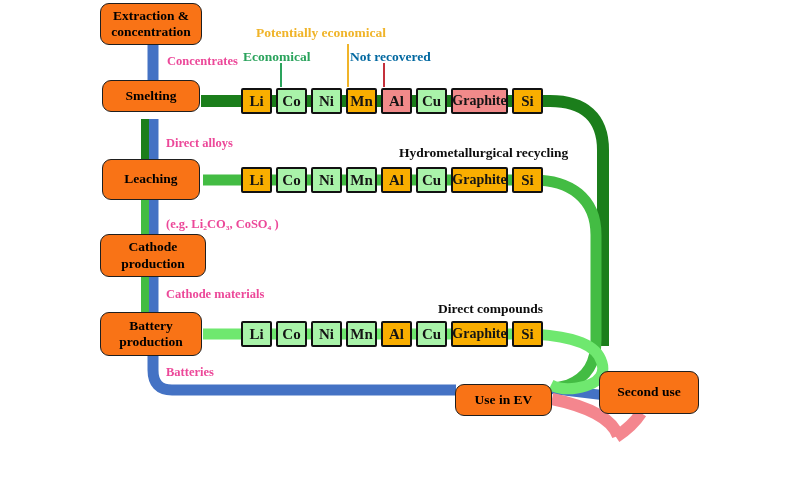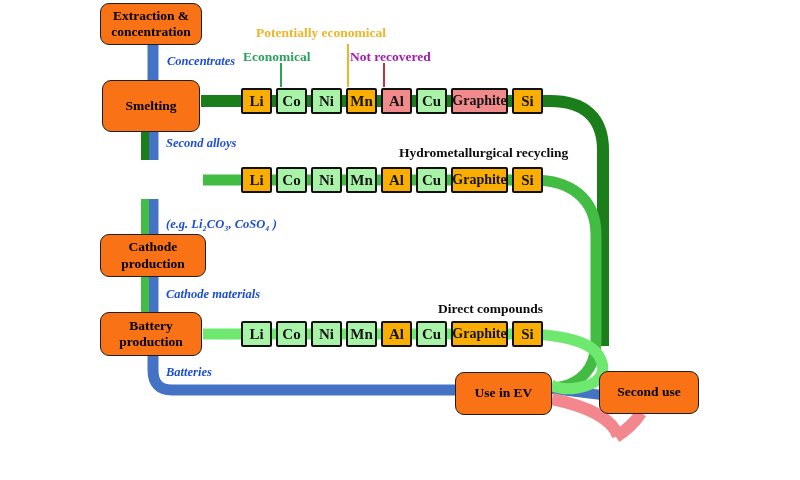--- a/index.html
+++ b/index.html
@@ -15,28 +15,28 @@
     white-space:pre-line;box-sizing:border-box;
   }
   .chip-row{position:absolute;display:flex;gap:4px;padding-left:12px;}
   .chip{
     width:31px;height:26px;box-sizing:border-box;border:2px solid #111;border-radius:2px;
     display:flex;align-items:center;justify-content:center;
     font-weight:bold;font-size:15px;color:#141414;
   }
   .chip.wide{width:57px;font-size:14px;}
   .flow-label{
-    position:absolute;font-style:italic;font-weight:bold;font-size:12.5px;color:#1d4ed8;
+    position:absolute;font-weight:bold;font-size:12.5px;color:#ec4899;
     white-space:nowrap;
   }
   .route-title{position:absolute;font-weight:bold;font-size:13.5px;color:#0d0d0d;white-space:nowrap;}
   .legend-label{position:absolute;font-weight:bold;font-size:13.5px;white-space:nowrap;}
   .legend-potential{color:#f0b429;}
   .legend-economical{color:#2aa35c;}
-  .legend-notrecovered{color:#a21caf;}
+  .legend-notrecovered{color:#0369a1;}
 </style>
 </head>
 <body>
 
 <div class="stage">
 
   <svg class="flows" width="800" height="480" viewBox="0 0 800 480">
 
     <g fill="none">
       <path d="M153 44 V81" stroke-width="11" stroke="#4472c4"></path>
@@ -64,21 +64,21 @@
   </svg>
 
   <span class="legend-label legend-potential" style="left:256px;top:25px;">Potentially economical</span>
   <span class="legend-label legend-economical" style="left:243px;top:49px;">Economical</span>
   <span class="legend-label legend-notrecovered" style="left:350px;top:49px;">Not recovered</span>
 
   <span class="route-title" style="left:399px;top:145px;">Hydrometallurgical recycling</span>
   <span class="route-title" style="left:438px;top:301px;">Direct compounds</span>
 
   <span class="flow-label" style="left:167px;top:54px;">Concentrates</span>
-  <span class="flow-label" style="left:166px;top:136px;">Second alloys</span>
+  <span class="flow-label" style="left:166px;top:136px;">Direct alloys</span>
   <span class="flow-label" style="left:166px;top:217px;">(e.g. Li₂CO₃, CoSO₄ )</span>
   <span class="flow-label" style="left:166px;top:287px;">Cathode materials</span>
   <span class="flow-label" style="left:166px;top:365px;">Batteries</span>
 
   <div class="chip-row" style="left:229px;top:88px;">
       <div class="chip" style="background: rgb(249, 174, 0);">Li</div>
       <div class="chip" style="background: rgb(169, 243, 169);">Co</div>
       <div class="chip" style="background: rgb(169, 243, 169);">Ni</div>
       <div class="chip" style="background: rgb(249, 174, 0);">Mn</div>
       <div class="chip" style="background: rgb(241, 138, 138);">Al</div>
@@ -102,21 +102,22 @@
       <div class="chip" style="background: rgb(169, 243, 169);">Ni</div>
       <div class="chip" style="background: rgb(169, 243, 169);">Mn</div>
       <div class="chip" style="background: rgb(249, 174, 0);">Al</div>
       <div class="chip" style="background: rgb(169, 243, 169);">Cu</div>
       <div class="chip wide" style="background: rgb(249, 174, 0);">Graphite</div>
       <div class="chip" style="background: rgb(249, 174, 0);">Si</div>
     </div>
 
   <div class="pbox" style="left:100px;top:3px;width:102px;height:42px;">Extraction &amp;
 concentration</div>
-  <div class="pbox" style="left:102px;top:80px;width:98px;height:52px;">Smelting</div>
+  <div class="pbox" style="left:102px;top:80px;width:98px;height:32px;">Smelting</div>
+  <div class="pbox" style="left:102px;top:159px;width:98px;height:41px;">Leaching</div>
   <div class="pbox" style="left:100px;top:234px;width:106px;height:43px;">Cathode
 production</div>
   <div class="pbox" style="left:100px;top:312px;width:102px;height:44px;">Battery
 production</div>
-  <div class="pbox" style="left:455px;top:372px;width:97px;height:43px;">Use in EV</div>
+  <div class="pbox" style="left:455px;top:384px;width:97px;height:32px;">Use in EV</div>
   <div class="pbox" style="left:599px;top:371px;width:100px;height:43px;text-align:right;">Second use</div>
 
 </div>
 
 </body></html>

